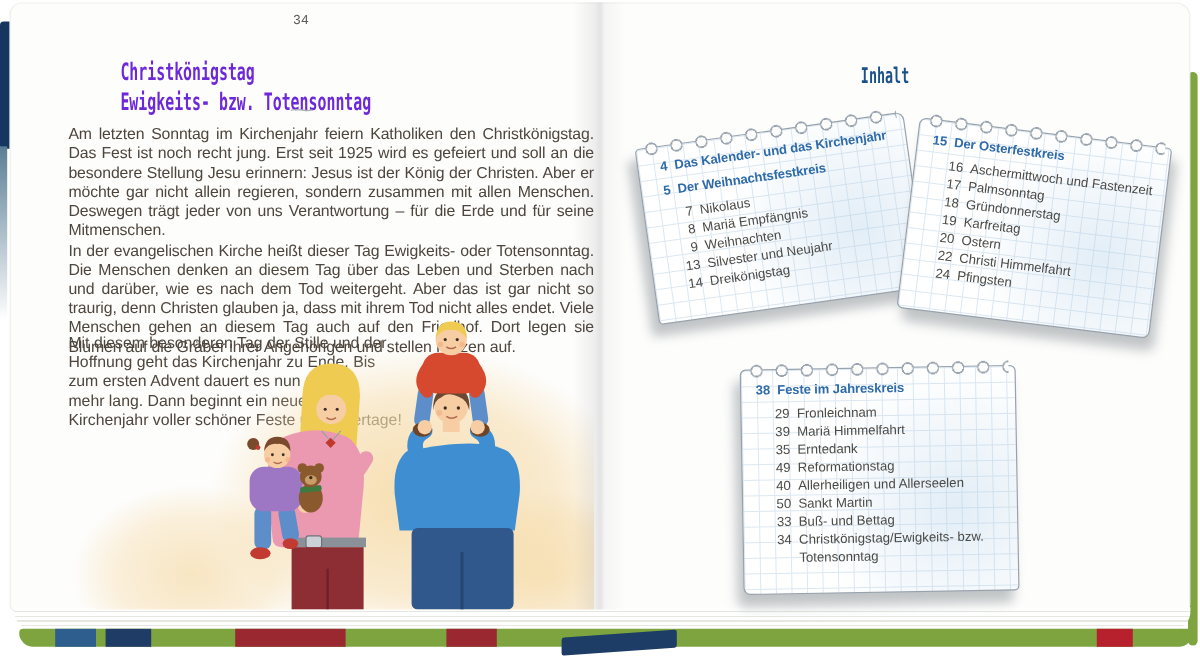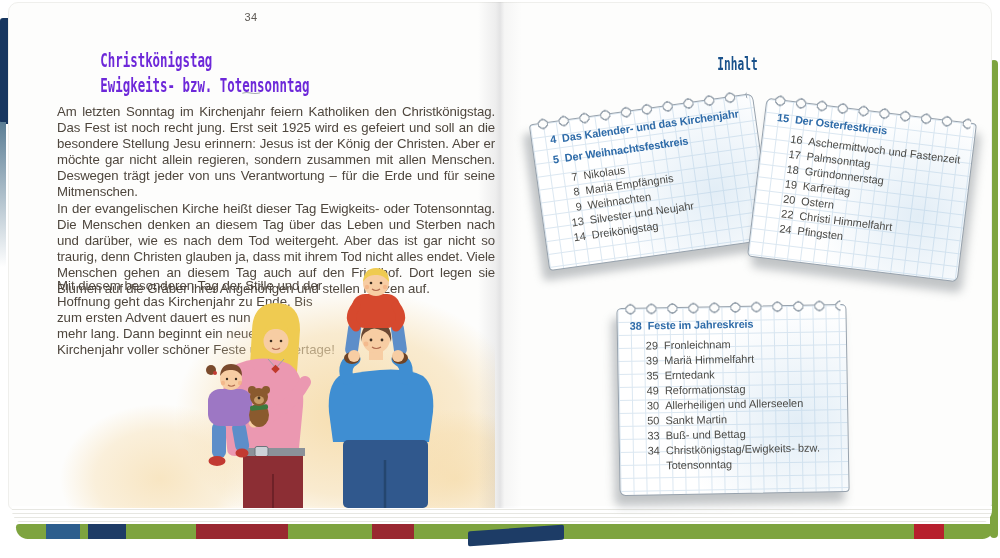--- a/index.html
+++ b/index.html
@@ -318,21 +318,21 @@
           </div>
           <div class="row item">
             <span class="num">35</span>
             <span class="lbl">Erntedank</span>
           </div>
           <div class="row item">
             <span class="num">49</span>
             <span class="lbl">Reformationstag</span>
           </div>
           <div class="row item">
-            <span class="num">30</span>
+            <span class="num">40</span>
             <span class="lbl">Allerheiligen und Allerseelen</span>
           </div>
           <div class="row item">
             <span class="num">50</span>
             <span class="lbl">Sankt Martin</span>
           </div>
           <div class="row item">
             <span class="num">33</span>
             <span class="lbl">Buß- und Bettag</span>
           </div>

